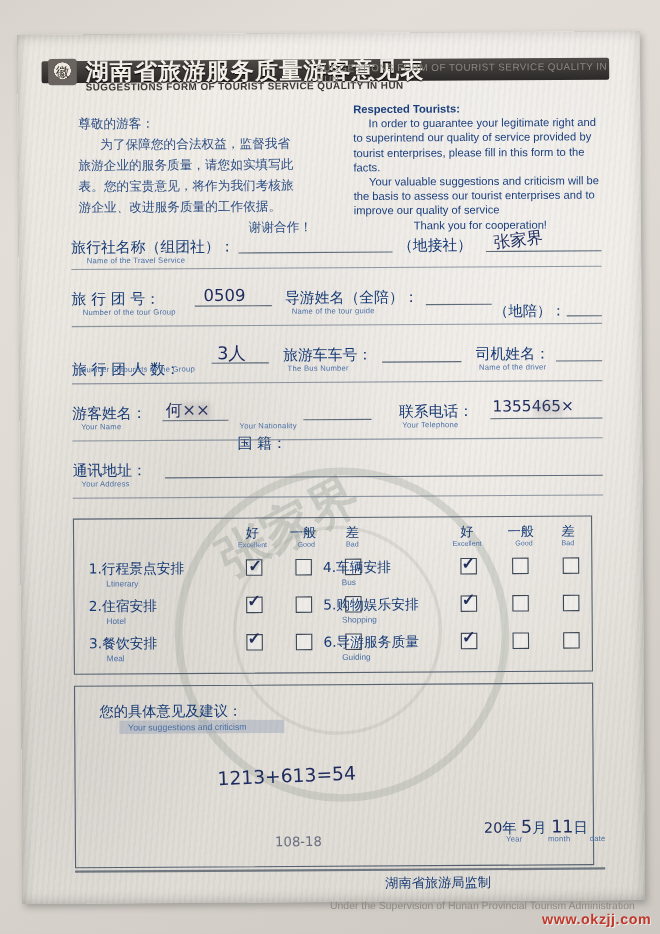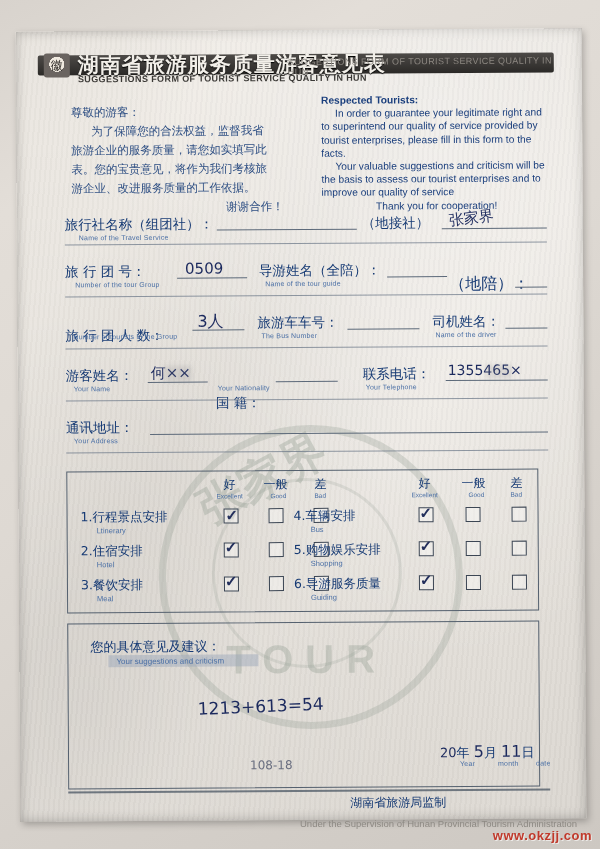--- a/index.html
+++ b/index.html
@@ -128,21 +128,20 @@
 </head>
 <body>
 
 <div class="page">
   <div class="sheet">
     <div class="grain"></div>
 
     <div class="seal">
       <div class="inner"></div>
       <span class="t1">张家界</span>
-      <span class="t2">TOUR</span>
     </div>
 
     <div class="content">
 
       <div class="titlebar">
         <div class="blk"></div>
         <div class="emblem">徽</div>
         <div class="cn">湖南省旅游服务质量游客意见表</div>
         <div class="en">SUGGESTIONS FORM OF TOURIST SERVICE QUALITY IN HUN</div>
         <div class="en-ghost">SUGGESTIONS FORM OF TOURIST SERVICE QUALITY IN HUN</div>
@@ -172,21 +171,21 @@
       <div class="hand" style="left:432px;top:180px;font-size:15px;transform:rotate(-6deg);">张家界</div>
       <div class="hr" style="left:48px;top:213px;width:482px;"></div>
 
       <div class="fld" style="left:48px;top:232px;">旅 行 团 号：</div>
       <div class="sub" style="left:58px;top:250px;">Number  of  the  tour  Group</div>
       <div class="dash" style="left:160px;top:247px;width:70px;"></div>
       <div class="hand" style="left:168px;top:229px;font-size:15px;">0509</div>
       <div class="fld" style="left:242px;top:232px;">导游姓名（全陪）：</div>
       <div class="sub" style="left:248px;top:250px;">Name     of     the     tour     guide</div>
       <div class="dash" style="left:370px;top:247px;width:60px;"></div>
-      <div class="fld" style="left:432px;top:245px;font-size:16px;">（地陪）：</div>
+      <div class="fld" style="left:432px;top:245px;font-size:13px;">（地陪）：</div>
       <div class="dash" style="left:498px;top:258px;width:32px;"></div>
       <div class="hr" style="left:48px;top:265px;width:482px;"></div>
 
       <div class="fld" style="left:48px;top:284px;margin-top:12px;">旅 行 团 人 数：</div>
       <div class="sub" style="left:56px;top:302px;">Number  of  tourists  in  the  Group</div>
       <div class="dash" style="left:175px;top:299px;width:52px;"></div>
       <div class="hand" style="left:180px;top:281px;font-size:16px;">3人</div>
       <div class="fld" style="left:240px;top:284px;">旅游车车号：</div>
       <div class="sub" style="left:244px;top:302px;">The   Bus   Number</div>
       <div class="dash" style="left:330px;top:299px;width:72px;"></div>

